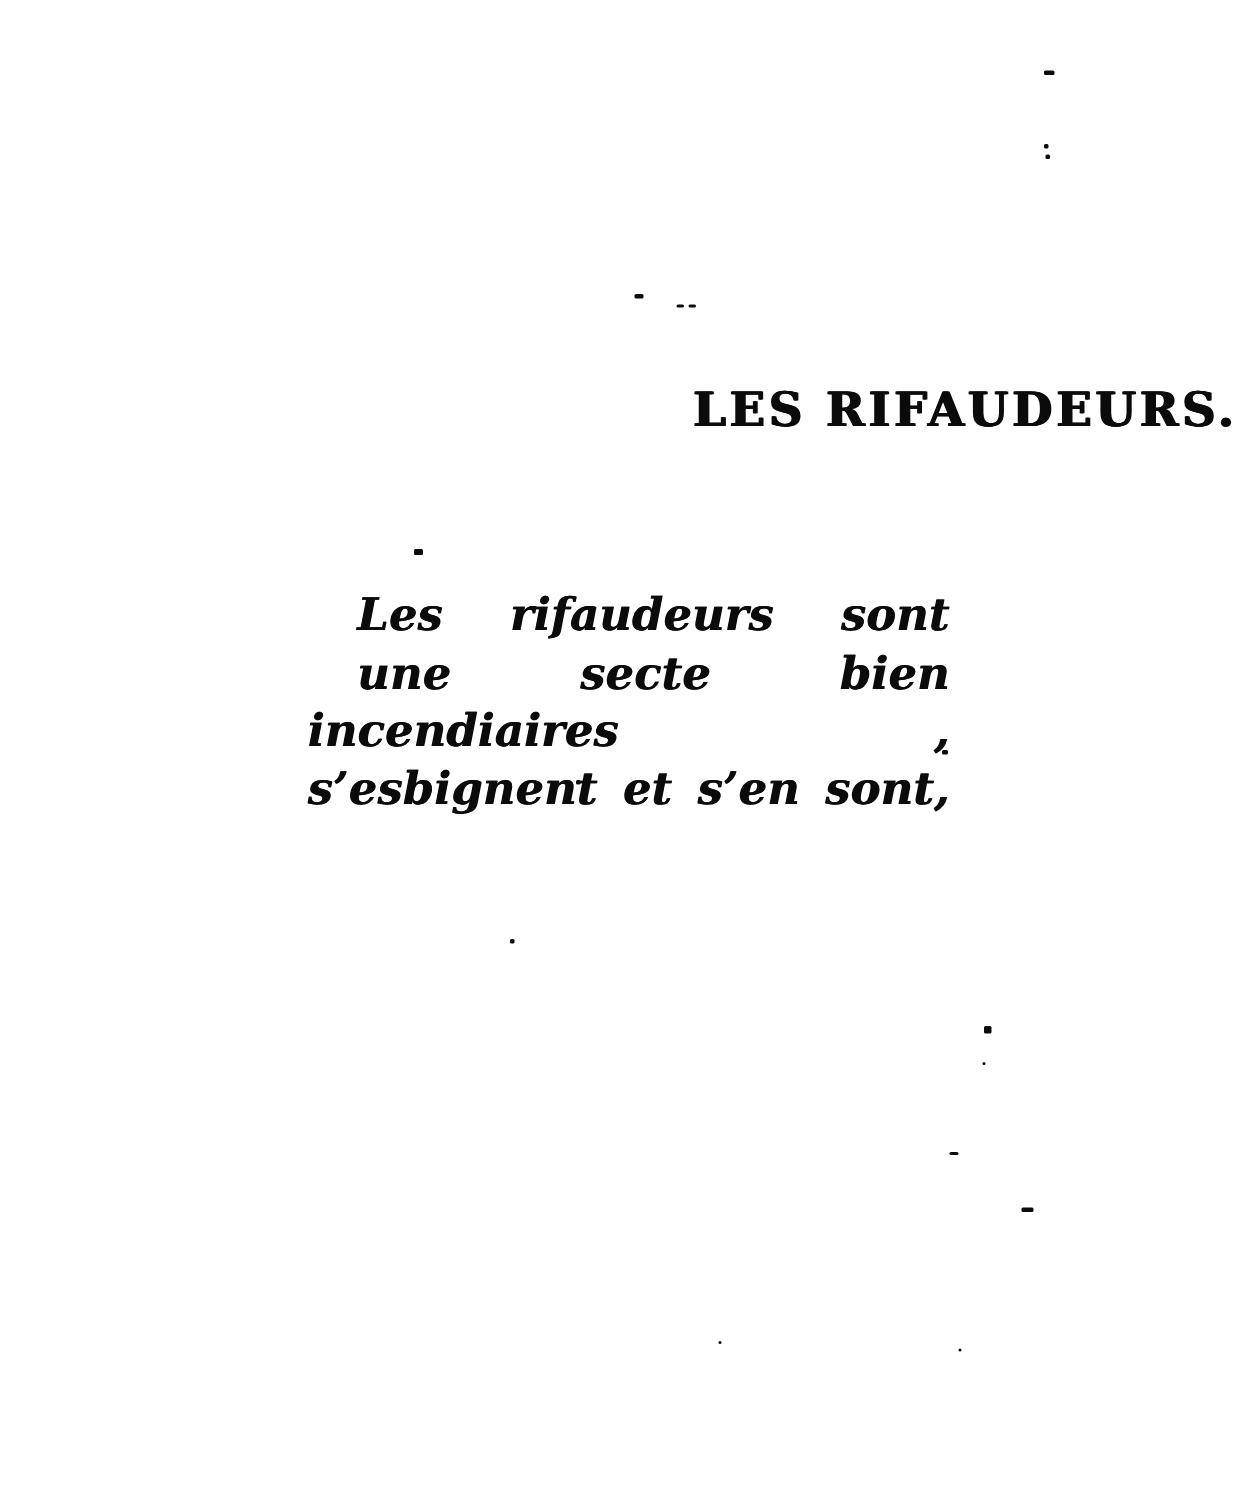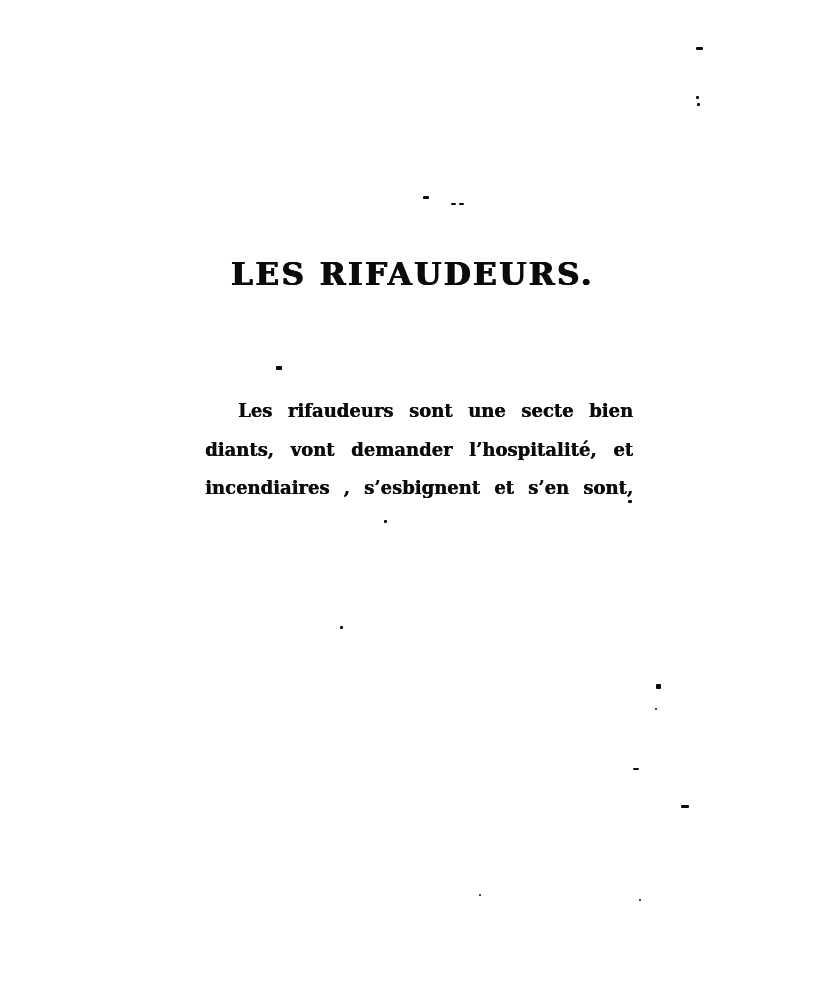--- a/index.html
+++ b/index.html
@@ -15,21 +15,21 @@
     overflow: hidden;
     font-family: "DejaVu Serif", "Liberation Serif", serif;
     color: #0b0b0b;
   }
   
   .title-band {
     position: absolute;
     top: 256px;
     left: 0;
     width: 825px;
-    text-align: center;
+    text-align: right;
   }
   .book-title {
     display: inline-block;
     font-family: "DejaVu Serif", "Liberation Serif", serif;
     font-weight: bold;
     font-size: 31px;
     letter-spacing: 2.5px;
     color: #0b0b0b;
     
     text-shadow: 0.8px 0 0 #0b0b0b, -0.4px 0 0 #0b0b0b;
@@ -38,27 +38,28 @@
   
   .paragraph {
     position: absolute;
     left: 205px;
     top: 392px;
     width: 428px;
   }
   .para-line {
     font-family: "DejaVu Serif", "Liberation Serif", serif;
     font-weight: bold;
-    font-size: 18px;
+    font-size: 30px;
     line-height: 38.5px;
     white-space: normal;
     text-align: justify;
     text-align-last: justify;
     color: #0b0b0b;
     text-shadow: 0.4px 0 0 #0b0b0b;
+    font-style: italic;
   }
   .para-line.indent {
     padding-left: 33px;
   }
   
   .speck {
     position: absolute;
     background: #0b0b0b;
     border-radius: 1px;
   }
@@ -67,21 +68,20 @@
 <body>
 
 <div class="page">
 
   <div class="title-band">
     <span class="book-title">LES RIFAUDEURS.</span>
   </div>
 
   <div class="paragraph">
     <div class="para-line indent">Les rifaudeurs sont une secte bien</div>
-    <div class="para-line">diants, vont demander l’hospitalité, et</div>
     <div class="para-line">incendiaires , s’esbignent et s’en sont,</div>
   </div>
 
   <div id="specks-layer">
       <div class="speck" style="left: 696px; top: 47px; width: 7px; height: 3px;"></div>
       <div class="speck" style="left: 696px; top: 96px; width: 3px; height: 3px;"></div>
       <div class="speck" style="left: 697px; top: 103px; width: 3px; height: 3px;"></div>
       <div class="speck" style="left: 423px; top: 196px; width: 6px; height: 3px;"></div>
       <div class="speck" style="left: 451px; top: 203px; width: 5px; height: 2px;"></div>
       <div class="speck" style="left: 459px; top: 203px; width: 5px; height: 2px;"></div>

